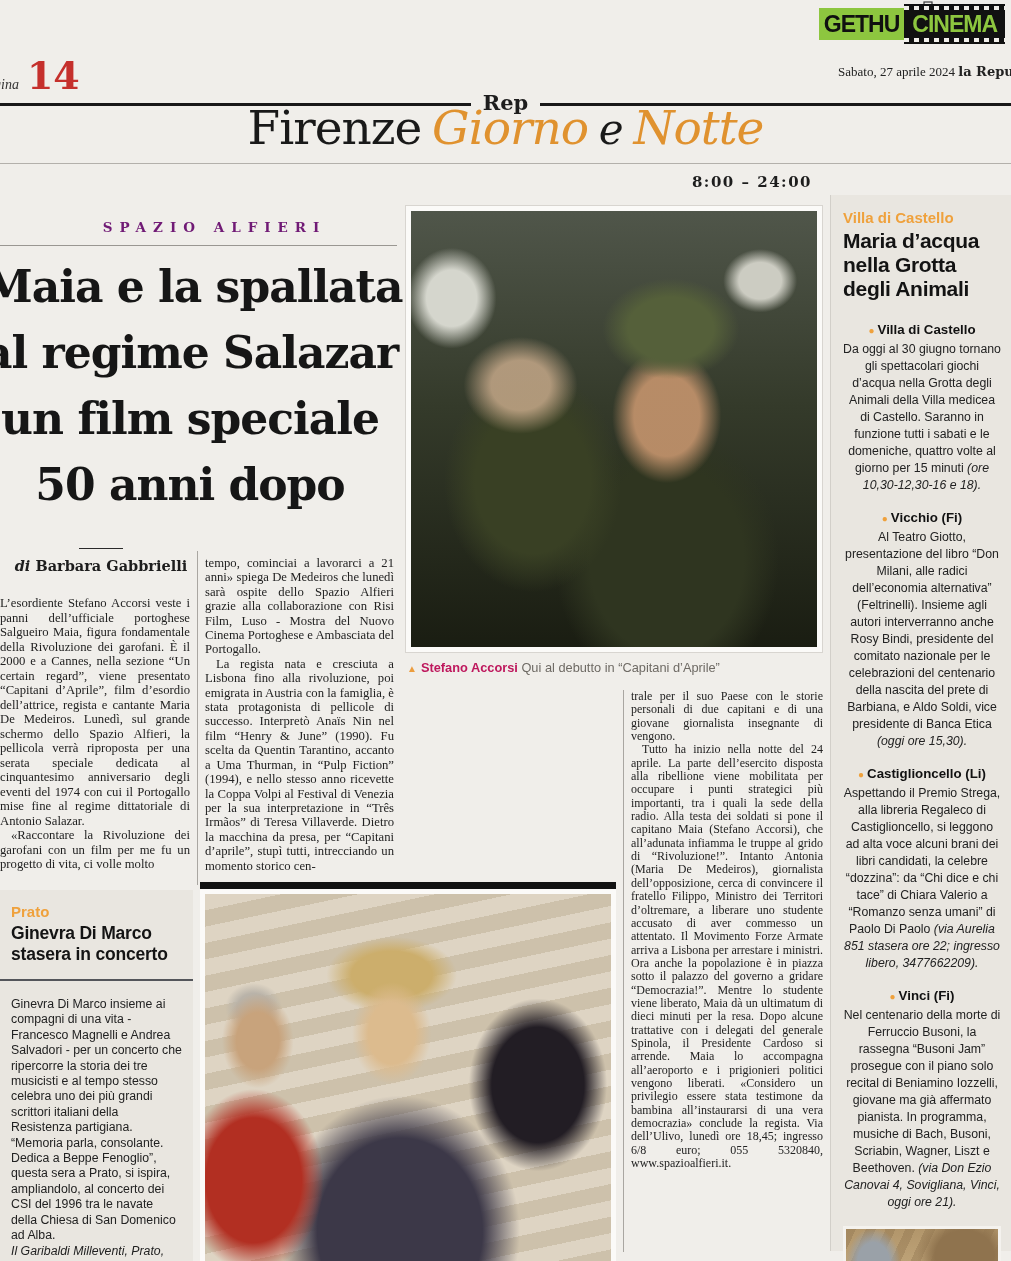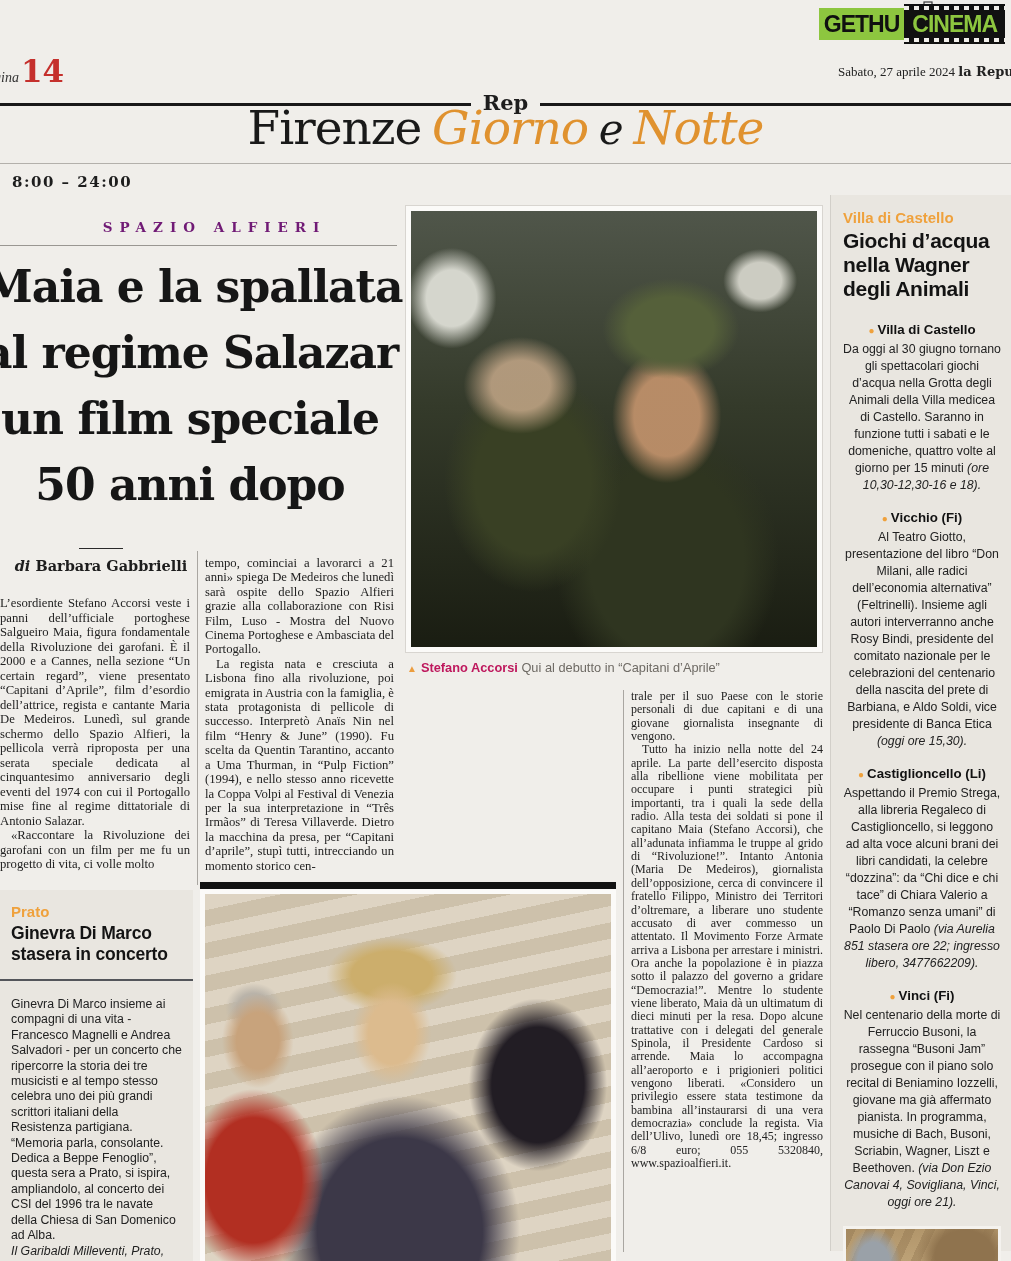--- a/index.html
+++ b/index.html
@@ -18,33 +18,33 @@
   .wm-right {
     position:relative; background:#111; color:#8dc63f; font-family:"Liberation Sans", sans-serif;
     font-weight:bold; font-size:23px; padding:7px 8px 6px; letter-spacing:-1px;
   }
   .wm-holes { position:absolute; left:0; right:0; height:4px;
     background:repeating-linear-gradient(90deg,#f0eeea 0 5px, transparent 5px 10px); }
   .wm-holes.top { top:2px; } .wm-holes.bot { bottom:2px; }
   
   .pgnum { position:absolute; left:-6px; top:53px; display:flex; align-items:baseline; }
   .pgword { font-style:italic; font-size:14px; color:#333; }
-  .pgno { color:#c5302c; font-size:31px; font-weight:bold; font-family:"DejaVu Serif", serif; margin-left:2px; }
+  .pgno { color:#c5302c; font-size:38px; font-weight:bold; font-family:"DejaVu Serif", serif; margin-left:8px; }
   .dateline { position:absolute; left:838px; top:64px; font-size:13px; white-space:nowrap; color:#222; }
   .dateline b { font-family:"DejaVu Serif", serif; }
   .rep-rule { position:absolute; left:0; top:94px; width:1011px; display:flex; align-items:center; }
   .rep-rule .ln { flex:1; height:3px; background:#181818; }
   .rep-label { font-family:"DejaVu Serif", serif; font-weight:bold; font-size:21px; padding:0 12px; margin-top:-4px; }
   .city-title { position:absolute; left:0; top:100px; width:1011px; text-align:center; font-size:47px; letter-spacing:-1px; }
   .city-title .blk { font-family:"DejaVu Serif", serif; color:#191919; }
   .city-title .org { font-family:"DejaVu Serif", serif; font-style:italic; color:#e0922f; }
   .city-title .cnj { font-family:"DejaVu Serif", serif; font-style:italic; color:#191919; font-size:42px; }
   .head-hairline { position:absolute; left:0; top:163px; width:1011px; border-top:1px solid #b3b0ab; }
-  .hours { position:absolute; left:0; top:173px; width:812px; text-align:left;
-    font-weight:bold; font-size:15px; letter-spacing:1.5px; font-family:"DejaVu Serif", serif;margin-left:12px; }
+  .hours { position:absolute; left:0; top:173px; width:812px; text-align:right;
+    font-weight:bold; font-size:15px; letter-spacing:1.5px; font-family:"DejaVu Serif", serif; }
   
   .kicker { position:absolute; left:16px; top:219px; width:397px; text-align:center;
     font-family:"DejaVu Serif", serif; font-weight:bold; font-size:13.5px; letter-spacing:7px; color:#701a75; }
   .kicker-rule { position:absolute; left:0; top:245px; width:397px; border-top:1px solid #9a9792; }
   .headline { position:absolute; left:-16px; top:254px; width:412px; text-align:center;
     font-family:"DejaVu Serif", serif; font-weight:bold; font-size:44px; line-height:66px; color:#161616; letter-spacing:-1px; }
   .headline div { white-space:nowrap; }
   .byline { position:absolute; left:6px; top:548px; width:190px; text-align:center; }
   .byline .mini { width:44px; margin:0 auto 8px; border-top:1.5px solid #2a2a2a; }
   .byline .nm { font-weight:bold; font-size:14.5px; font-family:"DejaVu Serif", serif; }
@@ -205,21 +205,21 @@
     </div>
   </div>
 
   <div class="photo-topbar"></div>
   <div class="concert-photo">
     <div class="fill"></div>
   </div>
 
   <div class="sidebar">
     <div class="box-label">Villa di Castello</div>
-    <div class="sb-title">Giochi d’acqua nella Wagner degli Animali</div>
+    <div class="sb-title">Maria d’acqua nella Grotta degli Animali</div>
 
     <div class="sb-item">
       <div class="sb-item-title">
         <span class="blt">●</span><span>Villa di Castello</span>
       </div>
       <span>Da oggi al 30 giugno tornano gli spettacolari giochi d’acqua nella Grotta degli Animali della Villa medicea di Castello. Saranno in funzione tutti i sabati e le domeniche, quattro volte al giorno per 15 minuti </span><span class="sb-note">(ore 10,30-12,30-16 e 18).</span>
     </div>
 
     <div class="sb-item">
       <div class="sb-item-title">

